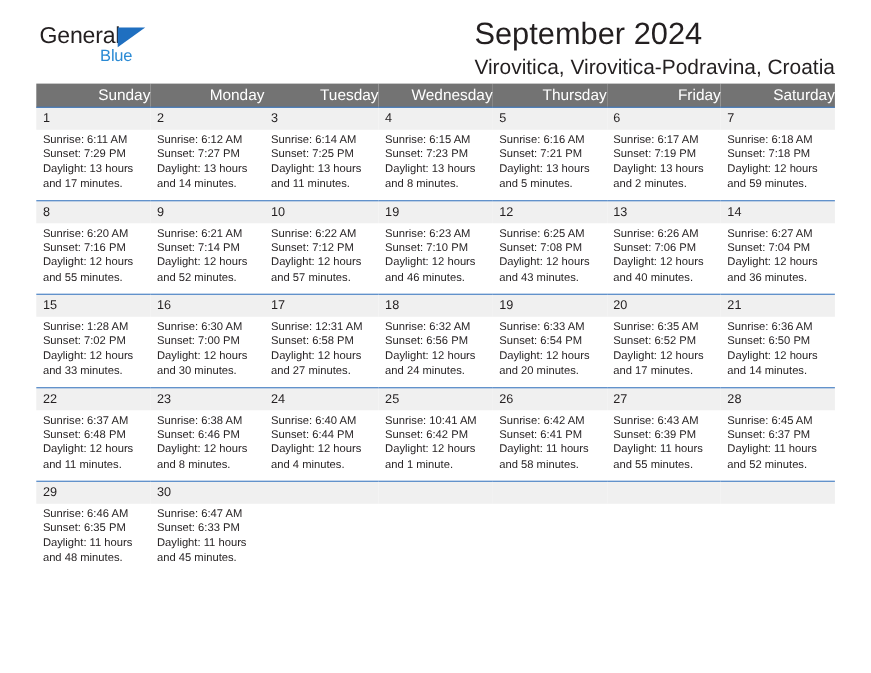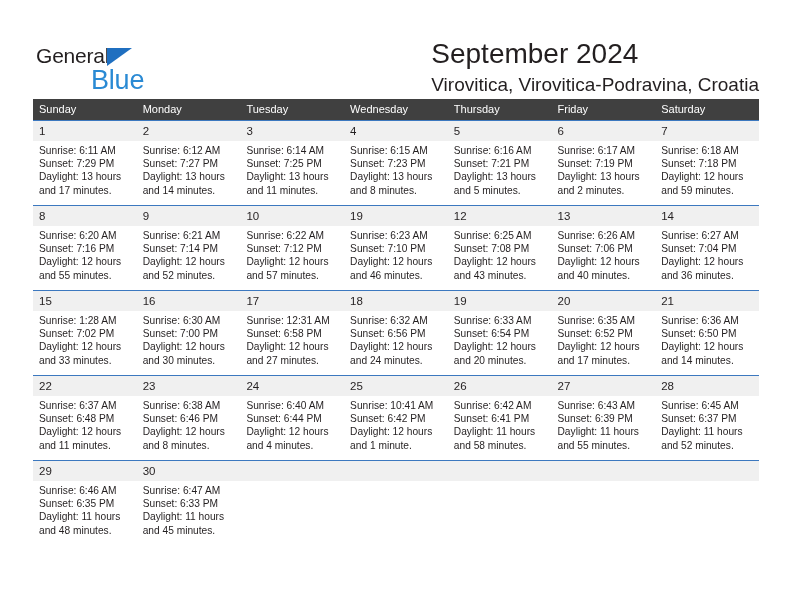--- a/index.html
+++ b/index.html
@@ -19,21 +19,20 @@
     width: 792px;
     height: 612px;
     box-sizing: border-box;
     padding: 0 33px;
   }
 
   
   .header {
     position: relative;
     height: 72px;
-    margin-top: 23px;
   }
   .logo {
     position: absolute;
     left: 3px;
     top: 21px;
     width: 230px;
     height: 48px;
   }
   .logo-general {
     position: absolute;
@@ -50,21 +49,21 @@
     top: 4px;
     width: 0;
     height: 0;
     border-left: 25px solid #1f6fc0;
     border-bottom: 18px solid transparent;
   }
   .logo-blue {
     position: absolute;
     left: 55px;
     top: 21px;
-    font-size: 27px;
+    font-size: 15px;
     letter-spacing: -0.2px;
     color: #2a8ad4;
     font-family: "Liberation Sans", sans-serif;
   }
   .title-block {
     position: absolute;
     right: 0;
     top: 0;
     text-align: left;
   }
@@ -85,25 +84,25 @@
   }
 
   
   table.calendar {
     width: 726px;
     border-collapse: collapse;
     table-layout: fixed;
     margin-top: 4px;
   }
   table.calendar th {
-    background: #404040;
+    background: #737373;
     color: #ffffff;
     font-weight: normal;
-    font-size: 11px;
-    text-align: left;
+    font-size: 14px;
+    text-align: right;
     padding: 4px 0 4px 6px;
     height: 12px;
     line-height: 13px;
   }
   td.daycell {
     vertical-align: top;
     padding: 0;
     border-top: 1.5px solid #3c78bf;
     height: 84px;
     width: 103.7px;

